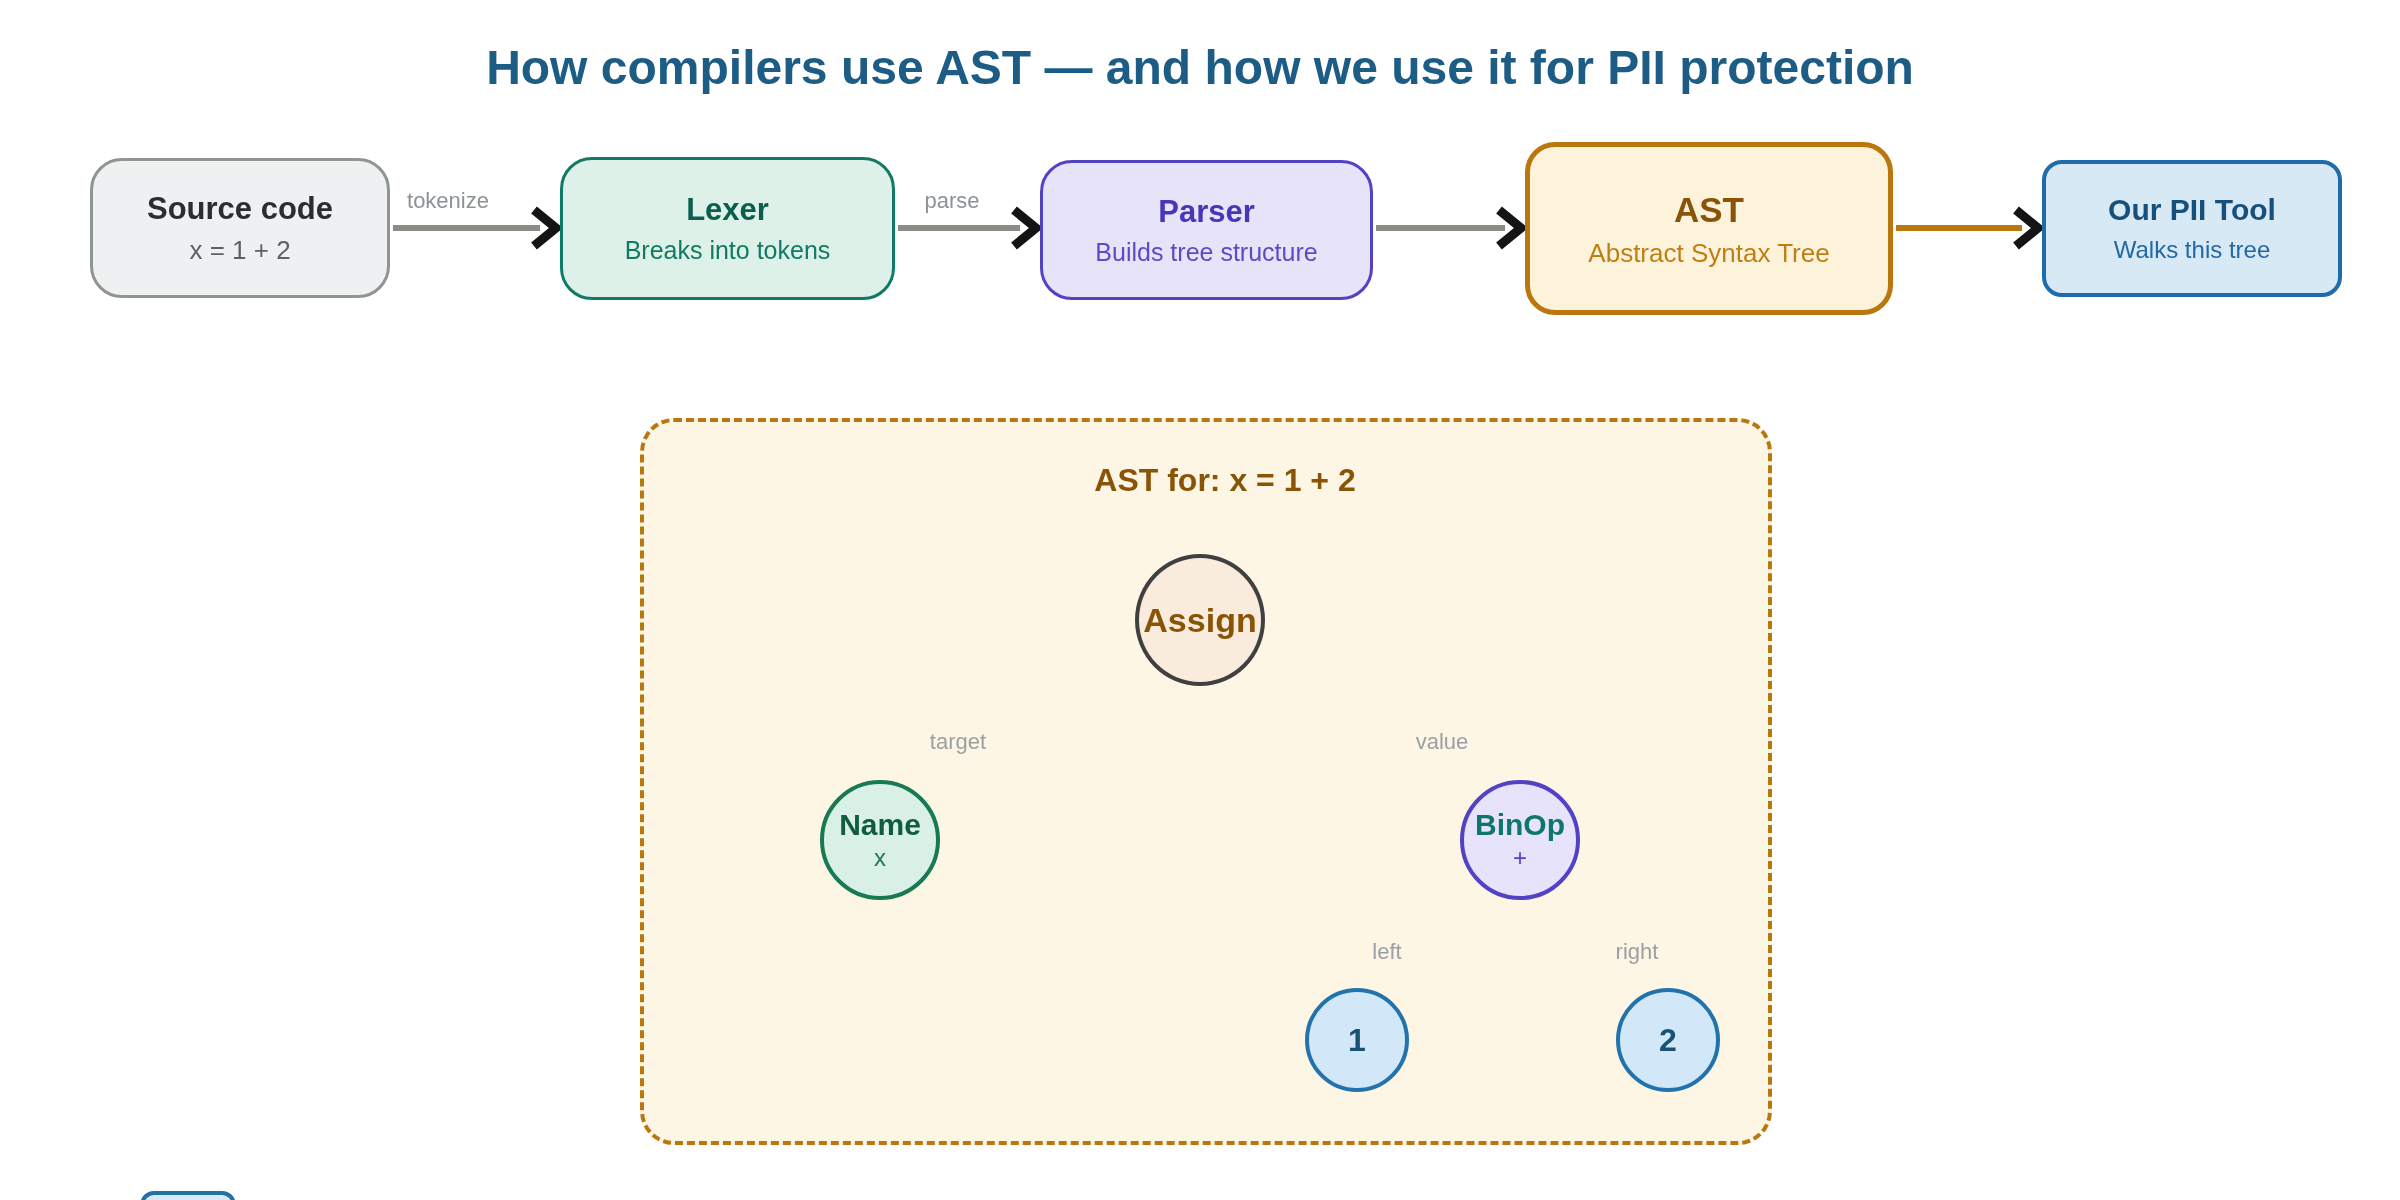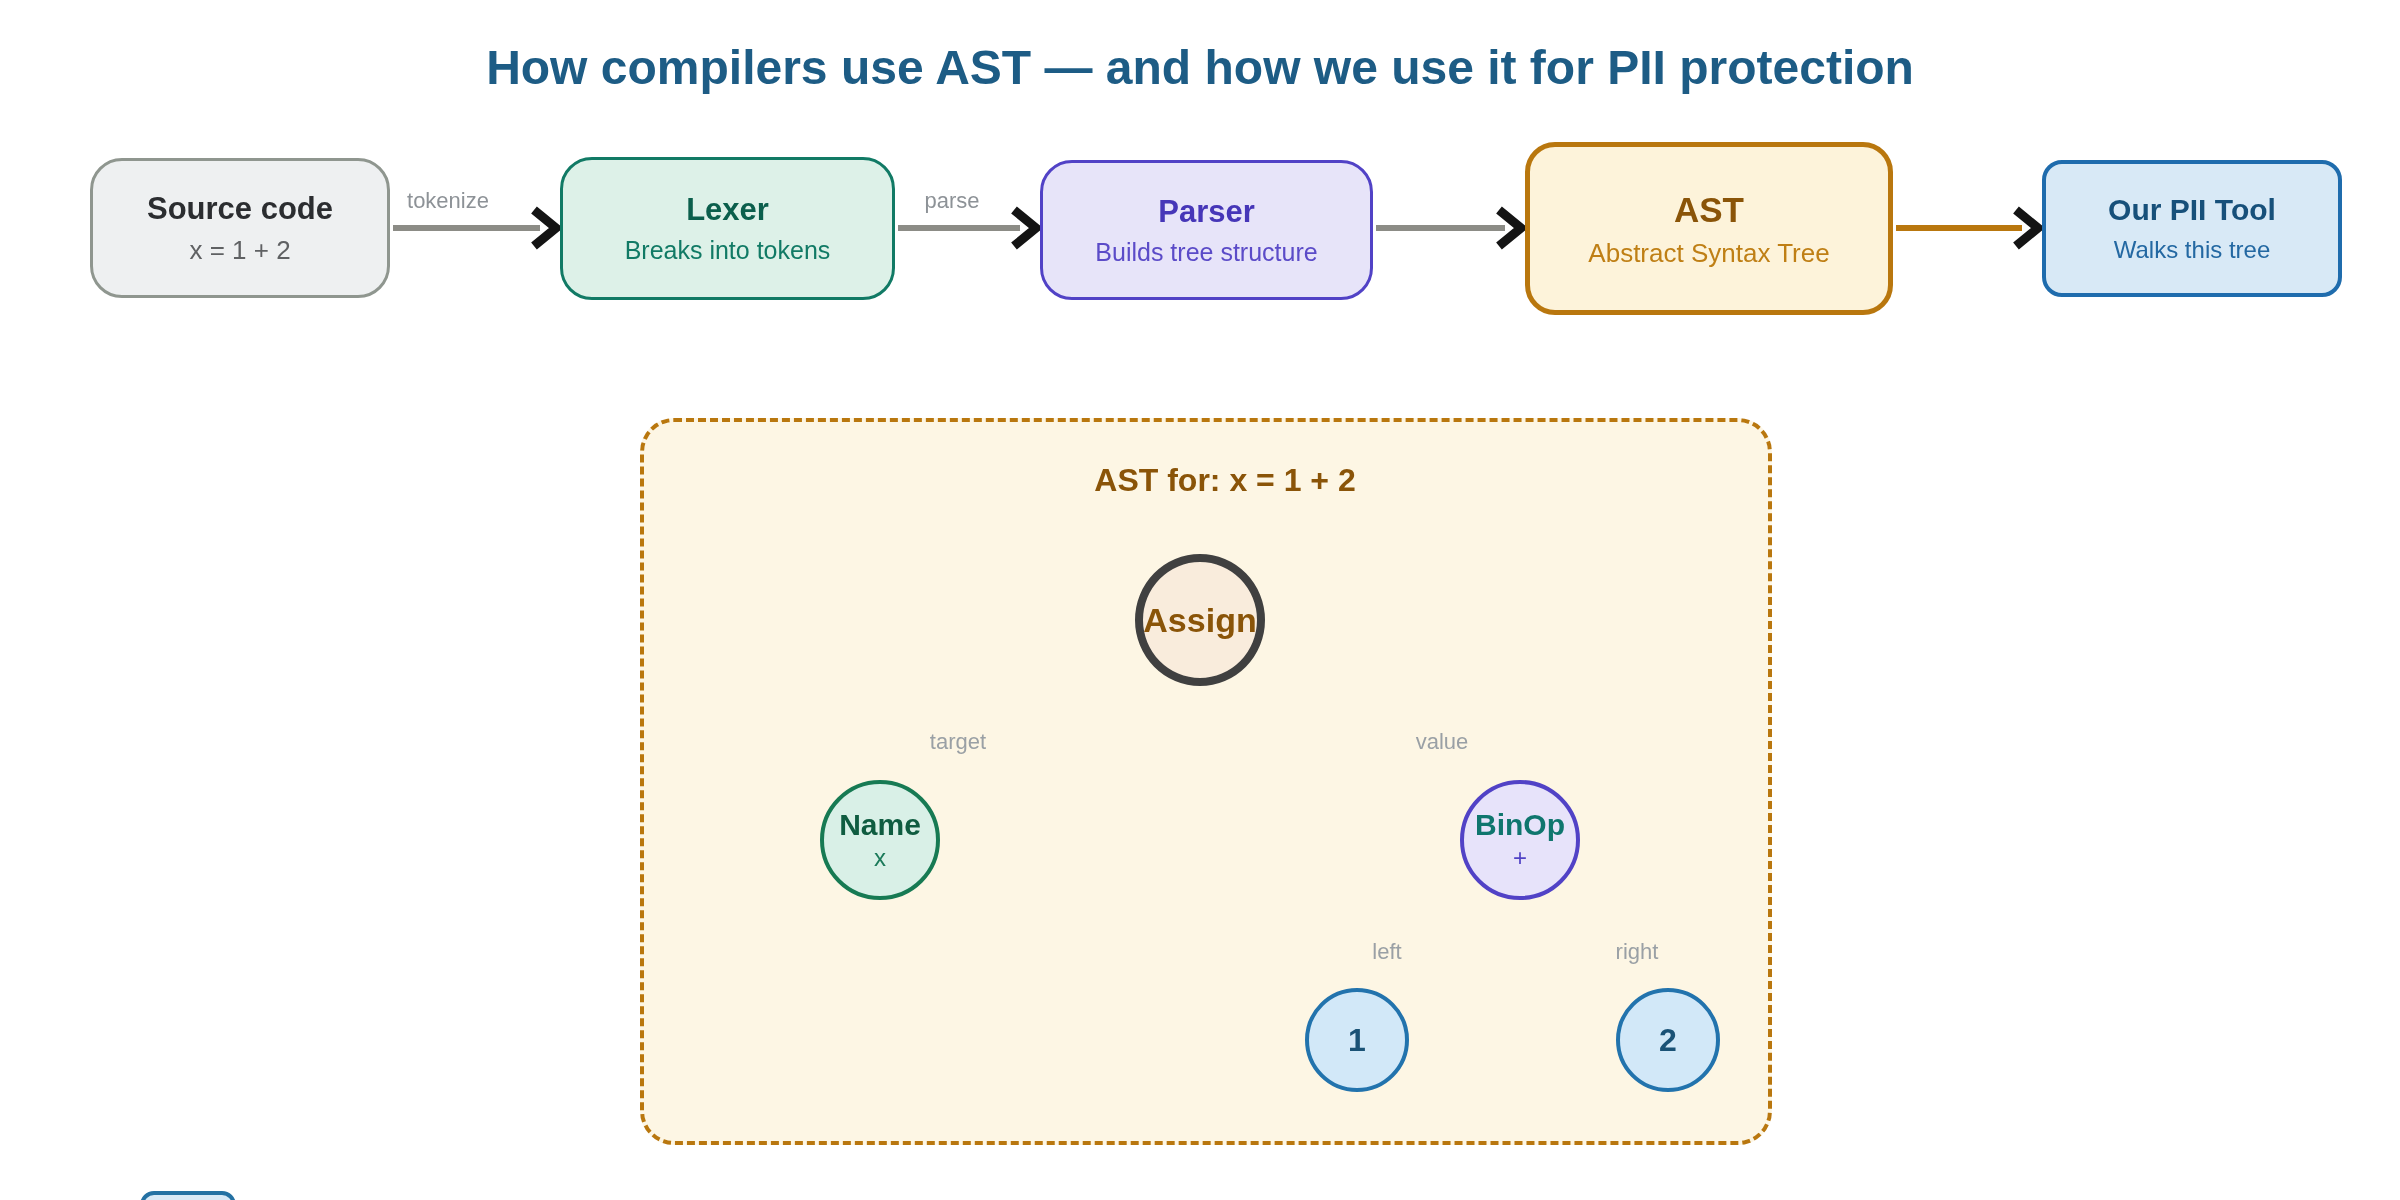--- a/index.html
+++ b/index.html
@@ -45,21 +45,21 @@
     background:#fdf6e4;border:4px dashed #b9770e;border-radius:34px;z-index:1;}
   #panel-title{position:absolute;left:640px;top:462px;width:1132px;text-align:center;
     font-size:32px;font-weight:bold;color:#8a5408;z-index:3;margin-left:19px;}
 
   
   .node{position:absolute;box-sizing:border-box;border-radius:50%;transform:translate(-50%,-50%);
     display:flex;flex-direction:column;align-items:center;justify-content:center;gap:6px;z-index:2;}
   .node .nl{font-weight:bold;line-height:1;}
   .node .ns{line-height:1;}
 
-  #node-assign{left:1200px;top:620px;width:130px;height:132px;background:#f9ecdc;border:8px solid #404040;}
+  #node-assign{left:1200px;top:620px;width:130px;height:132px;background:#f9ecdc;border:4px solid #404040;}
   #node-assign .nl{font-size:34px;color:#8a5408;}
 
   #node-name{left:880px;top:840px;width:120px;height:120px;background:#d9f0e7;border:4px solid #177a53;}
   #node-name .nl{font-size:30px;color:#0f5c40;}
   #node-name .ns{font-size:24px;color:#1b7a5a;}
 
   #node-binop{left:1520px;top:840px;width:120px;height:120px;background:#e7e3fa;border:4px solid #5142c6;}
   #node-binop .nl{font-size:30px;color:#0f766e;}
   #node-binop .ns{font-size:24px;color:#5142c6;}
 

